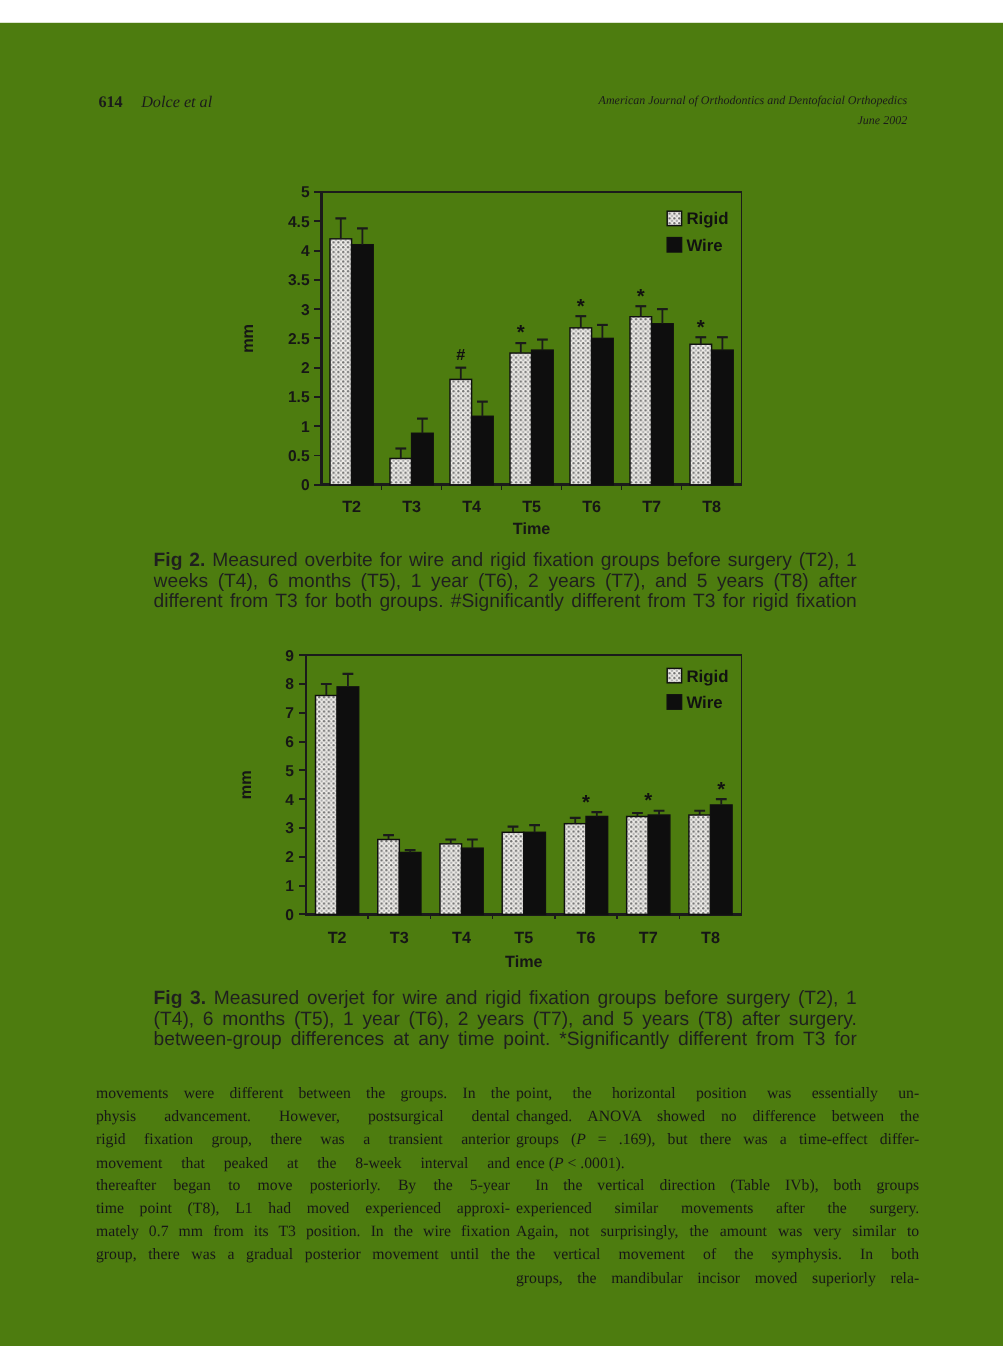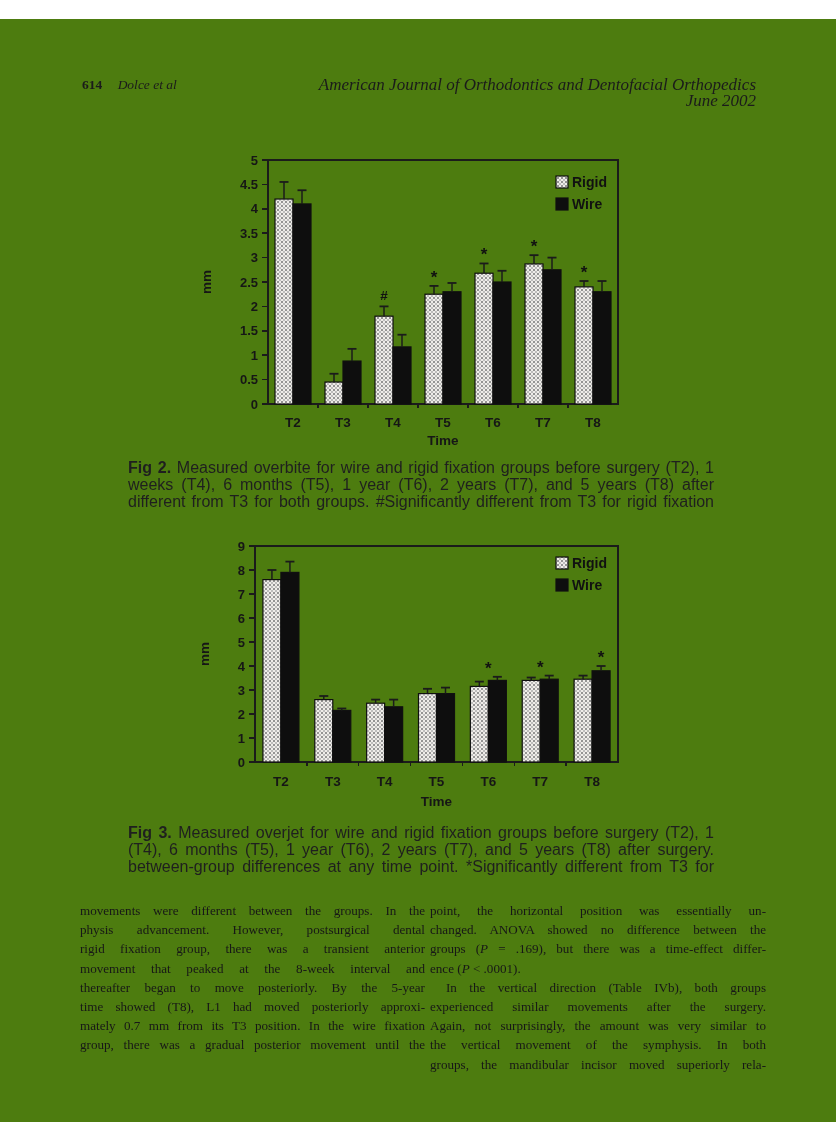--- a/index.html
+++ b/index.html
@@ -5,21 +5,21 @@
   * { margin:0; padding:0; box-sizing:border-box; }
   html,body { background:#ffffff; }
   body { font-family:"Liberation Serif", serif; }
   .page { position:relative; width:836px; height:1122px; background:#4d7c0f; color:#1b1b1b; overflow:hidden;margin-top:19px; }
 
   
   header { position:absolute; top:58px; left:82px; right:80px; display:flex; justify-content:space-between; align-items:flex-start; }
   .h-left { font-size:13.5px; line-height:16px; }
   .pgnum { font-weight:bold; }
   .authors { font-style:italic; margin-left:12px; }
-  .h-right { text-align:right; font-style:italic; font-size:17px; line-height:15.5px; }
+  .h-right { text-align:right; font-style:italic; font-size:10px; line-height:15.5px; }
 
   
   .chart { position:absolute; left:193px; }
   .chart1 { top:130px; }
   .chart2 { top:513px; }
   .tick   { font:700 13px "Liberation Sans", sans-serif; fill:#161616; }
   .cat    { font:700 13.5px "Liberation Sans", sans-serif; fill:#161616; }
   .axis-label { font:700 13.5px "Liberation Sans", sans-serif; fill:#161616; }
   .legend { font:700 14px "Liberation Sans", sans-serif; fill:#111111; }
   .star   { font:700 17px "Liberation Sans", sans-serif; fill:#111111; }
@@ -268,21 +268,21 @@
       <div class="tline"><span>(T4), 6 months (T5), 1 year (T6), 2 years (T7), and 5 years (T8) after surgery. There were no</span></div>
       <div class="tline tlast"><span>between-group differences at any time point. *Significantly different from T3 for both groups.</span></div>
     </div>
 
   <div id="body-left" class="bodycol colleft">
       <div class="tline"><span>movements were different between the groups. In the</span></div>
       <div class="tline"><span>physis advancement. However, postsurgical dental</span></div>
       <div class="tline"><span>rigid fixation group, there was a transient anterior</span></div>
       <div class="tline"><span>movement that peaked at the 8-week interval and</span></div>
       <div class="tline"><span>thereafter began to move posteriorly. By the 5-year</span></div>
-      <div class="tline"><span>time showed (T8), L1 had moved posteriorly approxi-</span></div>
+      <div class="tline"><span>time point (T8), L1 had moved experienced approxi-</span></div>
       <div class="tline"><span>mately 0.7 mm from its T3 position. In the wire fixation</span></div>
       <div class="tline"><span>group, there was a gradual posterior movement until the</span></div>
     </div>
   <div id="body-right" class="bodycol colright">
       <div class="tline"><span>point, the horizontal position was essentially un-</span></div>
       <div class="tline"><span>changed. ANOVA showed no difference between the</span></div>
       <div class="tline"><span>groups (</span><span class="ital">P</span><span> = .169), but there was a time-effect differ-</span></div>
       <div class="tline tlast"><span>ence (</span><span class="ital">P</span><span> &lt; .0001).</span></div>
       <div class="tline tindent"><span>In the vertical direction (Table IVb), both groups</span></div>
       <div class="tline"><span>experienced similar movements after the surgery.</span></div>

